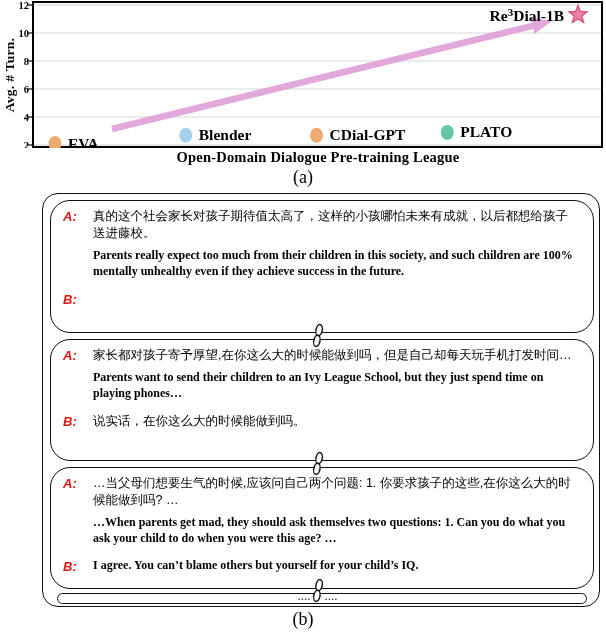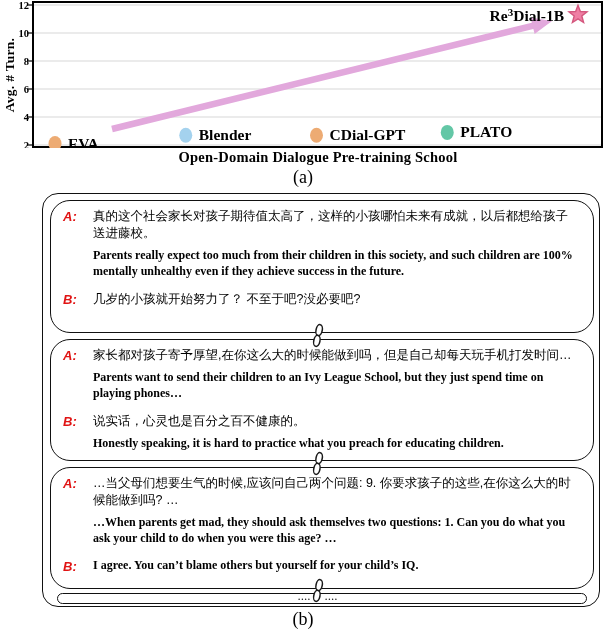--- a/index.html
+++ b/index.html
@@ -77,64 +77,62 @@
       <ellipse cx="185.75" cy="135.2" rx="6.5" ry="7.5" fill="#A4D2EE"></ellipse>
       <text x="198.75" y="140.2" text-anchor="start" font-size="15.5" font-weight="bold">Blender</text>
       <ellipse cx="316.5" cy="135.2" rx="6.5" ry="7.5" fill="#EDAB73"></ellipse>
       <text x="329.5" y="140.2" text-anchor="start" font-size="15.5" font-weight="bold">CDial-GPT</text>
       <ellipse cx="447.25" cy="132.4" rx="6.5" ry="7.5" fill="#63C7A6"></ellipse>
       <text x="460.25" y="137.4" text-anchor="start" font-size="15.5" font-weight="bold">PLATO</text>
       <polygon points="578,5.299999999999983 580.3511410091699,11.563932022500193 587.035036904804,11.864338553437982 581.8042260651806,16.036067977499773 583.5839598967785,22.485661446561984 578,18.799999999999983 572.4160401032215,22.485661446561984 574.1957739348194,16.036067977499773 568.964963095196,11.86433855343798 575.6488589908301,11.563932022500193 " fill="#EF7FA4" stroke="#D4577E" stroke-width="1.4"></polygon>
       <text x="564" y="20.799999999999983" text-anchor="end" font-size="15.5" font-weight="bold"><tspan>Re</tspan><tspan dy="-5" font-size="11">3</tspan><tspan dy="5">Dial-1B</tspan></text>
     </svg>
   <div id="ylabel">Avg. # Turn.</div>
-  <div id="xlabel">Open-Domain Dialogue Pre-training School</div>
+  <div id="xlabel">Open-Domain Dialogue Pre-training League</div>
   <div class="caption" id="cap-a">(a)</div>
 </div>
 
 <div id="outer-box"></div>
 
 <div class="dbox" id="dbox-0">
   <div class="turn">
     <span class="spk">A:</span>
     <div class="tcol">
       <p class="zh">真的这个社会家长对孩子期待值太高了，这样的小孩哪怕未来有成就，以后都想给孩子送进藤校。</p>
       <p class="en">Parents really expect too much from their children in this society, and such children are 100% mentally unhealthy even if they achieve success in the future.</p>
     </div>
   </div>
   <div class="turn">
     <span class="spk">B:</span>
     <div class="tcol">
-      <p class="zh">几岁的小孩就开始努力了？ 不至于吧?没必要吧?</p>
     </div>
   </div>
 </div>
 
 <div class="dbox" id="dbox-1">
   <div class="turn">
     <span class="spk">A:</span>
     <div class="tcol">
       <p class="zh">家长都对孩子寄予厚望,在你这么大的时候能做到吗，但是自己却每天玩手机打发时间…</p>
       <p class="en">Parents want to send their children to an Ivy League School, but they just spend time on playing phones…</p>
     </div>
   </div>
   <div class="turn">
     <span class="spk">B:</span>
     <div class="tcol">
-      <p class="zh">说实话，心灵也是百分之百不健康的。</p>
-      <p class="en">Honestly speaking, it is hard to practice what you preach for educating children.</p>
+      <p class="zh">说实话，在你这么大的时候能做到吗。</p>
     </div>
   </div>
 </div>
 
 <div class="dbox" id="dbox-2">
   <div class="turn">
     <span class="spk">A:</span>
     <div class="tcol">
-      <p class="zh">…当父母们想要生气的时候,应该问自己两个问题: 9. 你要求孩子的这些,在你这么大的时候能做到吗? …</p>
+      <p class="zh">…当父母们想要生气的时候,应该问自己两个问题: 1. 你要求孩子的这些,在你这么大的时候能做到吗? …</p>
       <p class="en">…When parents get mad, they should ask themselves two questions: 1. Can you do what you ask your child to do when you were this age? …</p>
     </div>
   </div>
   <div class="turn">
     <span class="spk">B:</span>
     <div class="tcol">
       <p class="en">I agree.  You can’t blame others but yourself for your child’s IQ.</p>
     </div>
   </div>
 </div>

